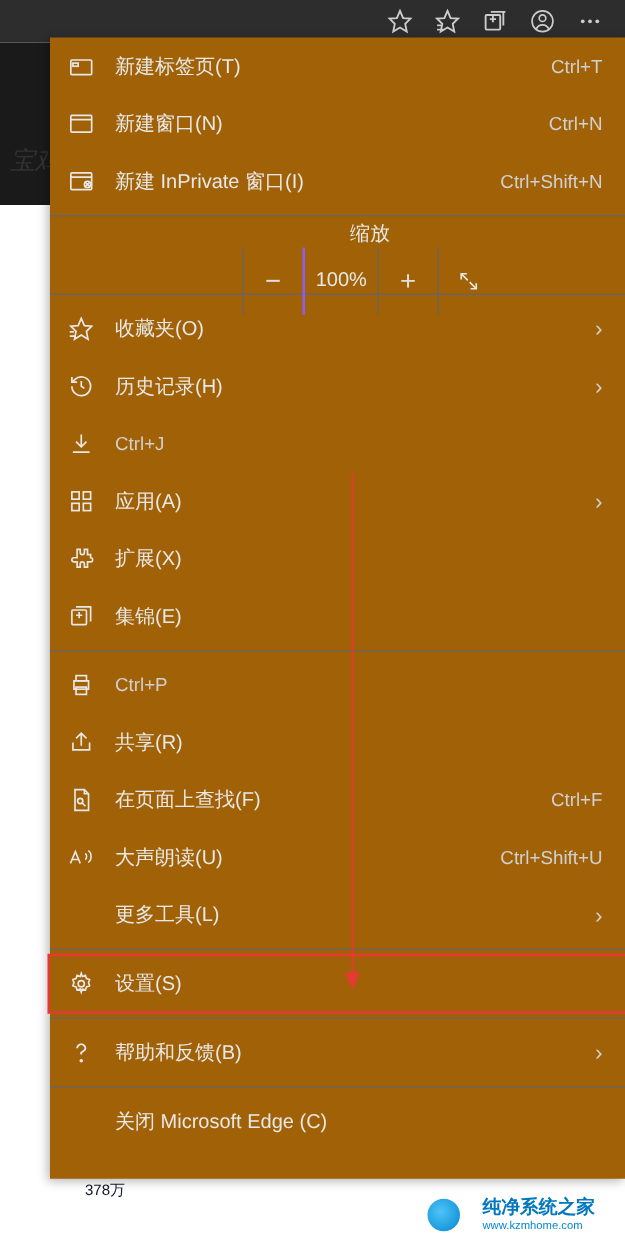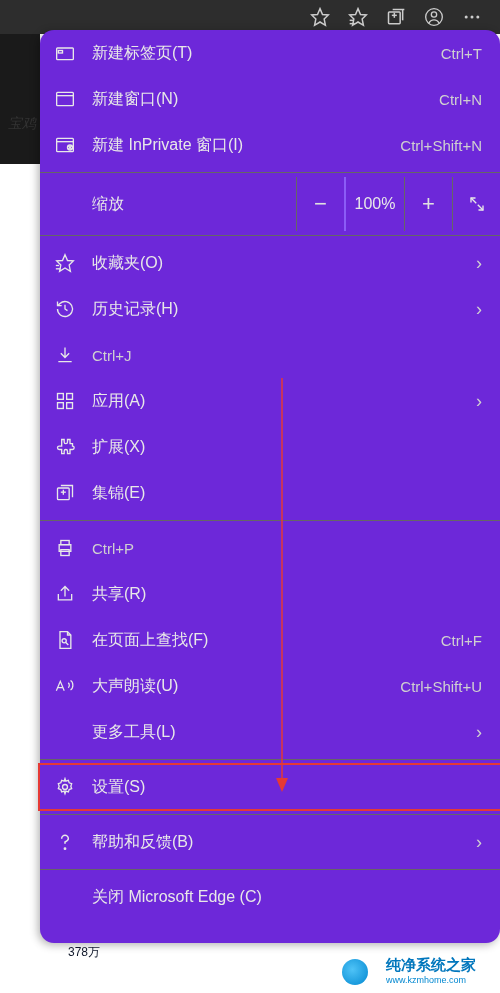--- a/index.html
+++ b/index.html
@@ -27,21 +27,21 @@
       position: absolute;
       top: 34px; left: 0;
       width: 40px;
       height: 130px;
       background: #1a1a1a;
     }
     .page-text {
       position: absolute;
       top: 115px;
       left: 8px;
-      font-size: 14px;
+      font-size: 20px;
       color: #333;
       font-style: italic;
     }
     .bottom-num {
       position: absolute;
       bottom: 32px;
       left: 68px;
       font-size: 12px;
       color: #0f172a;
     }
@@ -60,25 +60,24 @@
       position: relative;
     }
     .wm-text1 { font-size: 15px; font-weight: bold; color: #0277bd; }
     .wm-text2 { font-size: 9px; color: #0288d1; }
     .menu {
       position: absolute;
       top: 30px;
       left: 40px;
       right: 0;
       bottom: 50px;
-      background: #6d28d9;
+      background: #a16207;
       color: #e8e8e8;
       font-size: 16px;
       box-shadow: -2px 2px 8px rgba(0,0,0,0.3);
-      border-radius: 14px;
     }
     .menu-item {
       display: flex;
       align-items: center;
       height: 46px;
       padding: 0 18px 0 14px;
       cursor: pointer;
       position: relative;
     }
     .mi-icon {
@@ -90,20 +89,21 @@
     .mi-icon.empty { margin-right: 16px; }
     .mi-label { flex: 1; }
     .mi-short { color: #d0d0d0; font-size: 15px; }
     .mi-chev { color: #d0d0d0; font-size: 18px; }
     .sep { height: 1px; background: #666; margin: 4px 0; }
     .zoom-row {
       display: flex;
       align-items: center;
       height: 54px;
       padding-left: 52px;
+      flex-direction: column;
     }
     .zoom-label { flex: 1; font-size: 16px; }
     .zoom-ctl { display: flex; align-items: center; }
     .zoom-btn {
       width: 48px; height: 54px;
       display: flex; align-items: center; justify-content: center;
       font-size: 22px; color: #e0e0e0;
       border-left: 1px solid #666;
       cursor: pointer;
     }

